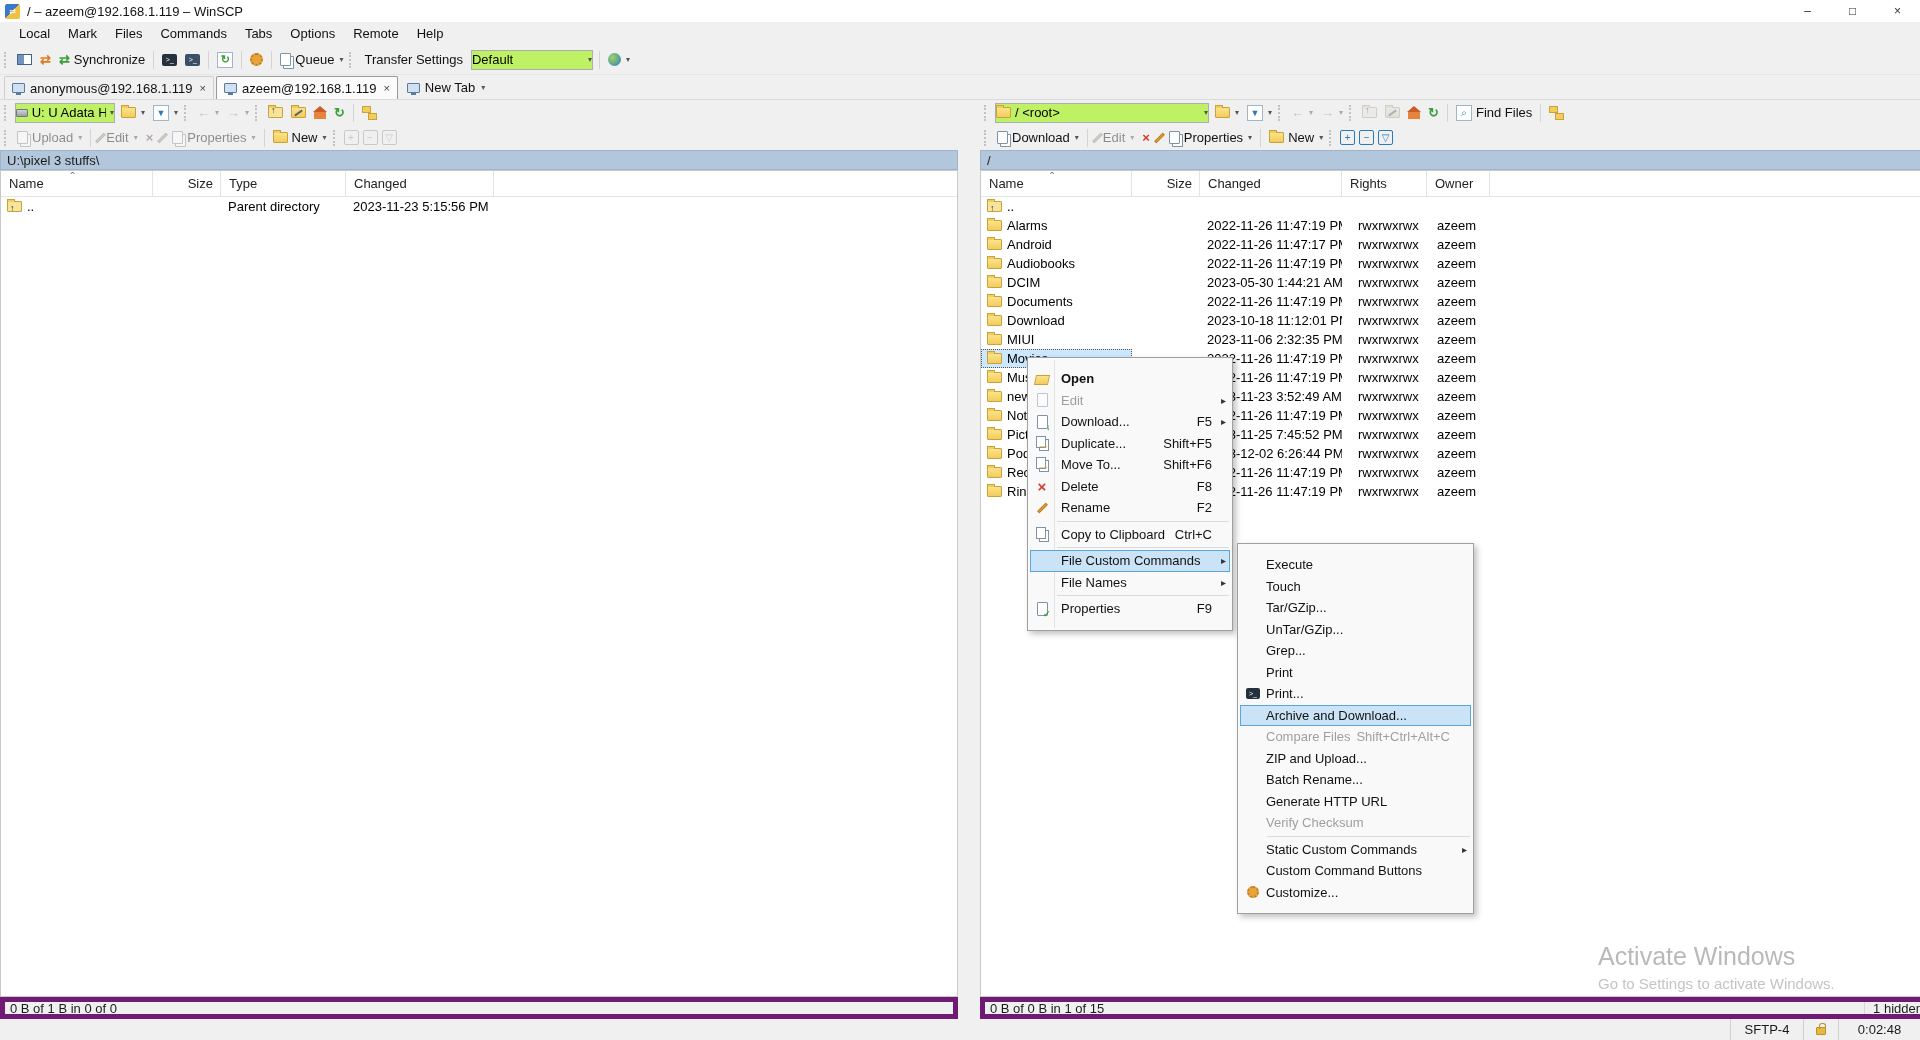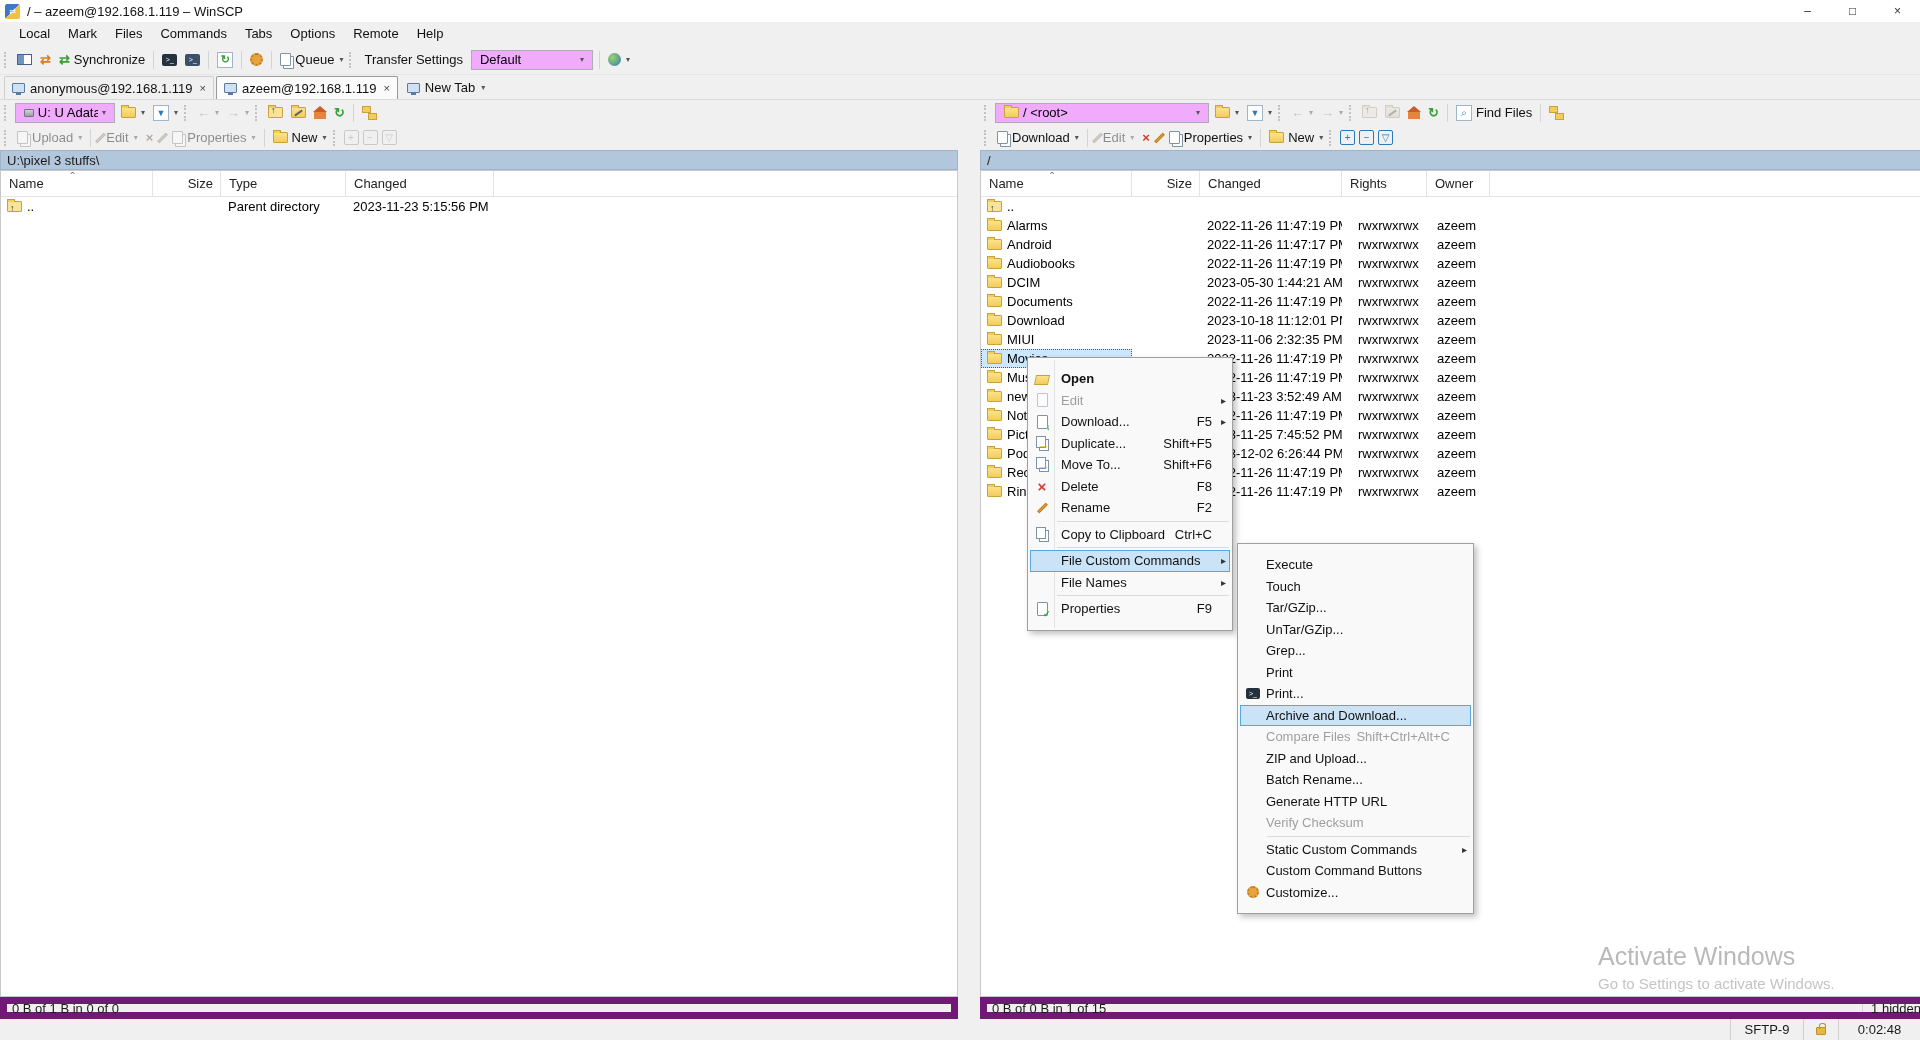--- a/index.html
+++ b/index.html
@@ -20,21 +20,21 @@
   .grip{width:5px;height:16px;border-left:2px dotted #c2c2c2;margin:0 4px 0 2px}
   .tsep{width:1px;height:18px;background:#d4d4d4;margin:0 4px}
 
   
   .toolbar{position:absolute;top:45px;left:0;width:100%;height:30px;display:flex;align-items:center;padding-left:2px;border-bottom:1px solid #e6e6e6}
   .tbtn{display:inline-flex;align-items:center;gap:4px;padding:2px 4px;color:#111;white-space:nowrap}
   .tbtn.dis,.dis{opacity:.45;filter:grayscale(85%)}
   .caret{font-size:8px;color:#555;margin-left:1px}
   .glyph{font-weight:bold;font-size:13px}
   .g-orange{color:#e07b20}.g-green{color:#3a9e3a}.g-red{color:#d23b2e}.g-blue{color:#2a7ab8}.g-gray{color:#8a8a8a}
-  .combo{display:inline-flex;align-items:center;gap:4px;background:#f0abfc;border:1px solid #abadb3;height:20px;padding:0 8px;margin:0 2px}
+  .combo{display:inline-flex;align-items:center;gap:4px;background:#bef264;border:1px solid #abadb3;height:20px;padding:0 0;margin:0 2px}
   .combo .caret{margin-left:auto}
 
   .iccon{width:15px;height:12px;background:#25323e;border-radius:2px;color:#fff;font-size:7px;line-height:12px;text-align:center;display:inline-block}
   .icgear{width:13px;height:13px;border-radius:50%;background:#e8a33d;border:2px dotted #b97d1e;display:inline-block}
   .icbox{width:16px;height:16px;border:1px solid #9fb6c8;background:#fff;display:inline-flex;align-items:center;justify-content:center;font-size:9px}
   .icmon{position:relative;width:13px;height:10px;background:#cfe0f0;border:1px solid #5b7aa0;border-radius:1px;display:inline-block}
   .icmon::after{content:"";position:absolute;left:3px;bottom:-3px;width:5px;height:2px;background:#5b7aa0}
   .icdrive{width:15px;height:8px;background:linear-gradient(#cfd4da,#9aa0a6);border:1px solid #70767c;border-radius:1px;display:inline-block}
   .ichome{position:relative;width:12px;height:7px;background:#e8833d;display:inline-block;margin-top:5px}
   .ichome::before{content:"";position:absolute;left:-1px;top:-6px;border-left:7px solid transparent;border-right:7px solid transparent;border-bottom:6px solid #c85c28}
@@ -73,21 +73,21 @@
   .flh-cell{position:relative;border-right:1px solid #e4e4e4;line-height:26px;padding-left:8px;color:#222;flex:none;overflow:hidden;white-space:nowrap}
   .flh-cell.r{text-align:right;padding-right:7px;padding-left:0}
   .flh-cell.fill{flex:1;border-right:none}
   .sort{position:absolute;top:-6px;left:46%;font-size:13px;color:#777}
   .frow{display:flex;height:19px;line-height:19px}
   .fcell{flex:none;overflow:hidden;white-space:nowrap;padding-left:7px}
   .fcell.r{text-align:right;padding-right:7px;padding-left:0}
   .ncell{display:flex;align-items:center;padding-left:6px}
   .fname{margin-left:5px}
   .ncell.sel{background:#cce8ff;outline:1px dotted #555;outline-offset:-1px}
-  .pstatus{position:absolute;left:0;bottom:0;right:0;height:22px;background:#f0f0f0;border:7px solid #701a75;display:flex;align-items:center;padding-left:5px;color:#1a1a1a}
+  .pstatus{position:absolute;left:0;bottom:0;right:0;height:22px;background:#f0f0f0;border:5px solid #701a75;display:flex;align-items:center;padding-left:5px;color:#1a1a1a}
   .pstatus .hid{margin-left:auto;border-left:1px solid #d7d7d7;height:100%;display:flex;align-items:center;padding:0 8px}
 
   
   .bottombar{position:absolute;left:0;bottom:0;width:100%;height:21px;background:#f0f0f0;display:flex;align-items:stretch}
   .bb-fill{flex:1}
   .bb-cell{border-left:1px solid #d0d0d0;display:flex;align-items:center;justify-content:center;color:#1a1a1a}
   .iclock{position:relative;width:10px;height:8px;background:#e8b93c;border:1px solid #b8922d;border-radius:1px;margin-top:3px}
   .iclock::before{content:"";position:absolute;top:-5px;left:1.5px;width:5px;height:5px;border:1.5px solid #b8922d;border-bottom:none;border-radius:3px 3px 0 0}
 
   
@@ -587,21 +587,21 @@
     </div>
     <div class="pstatus">
       <span>0 B of 0 B in 1 of 15</span>
       <span class="hid">1 hidden</span>
     </div>
   </div>
 
   <div class="bottombar">
     <span class="bb-fill"></span>
     <span class="bb-cell" style="width:73px">
-        <span>SFTP-9</span>
+        <span>SFTP-4</span>
       </span>
     <span class="bb-cell" style="width:35px">
         <span class="iclock"></span>
       </span>
     <span class="bb-cell" style="width:82px">
         <span>0:02:48</span>
       </span>
   </div>
 
   <div class="menu ctx" id="ctxmenu">

